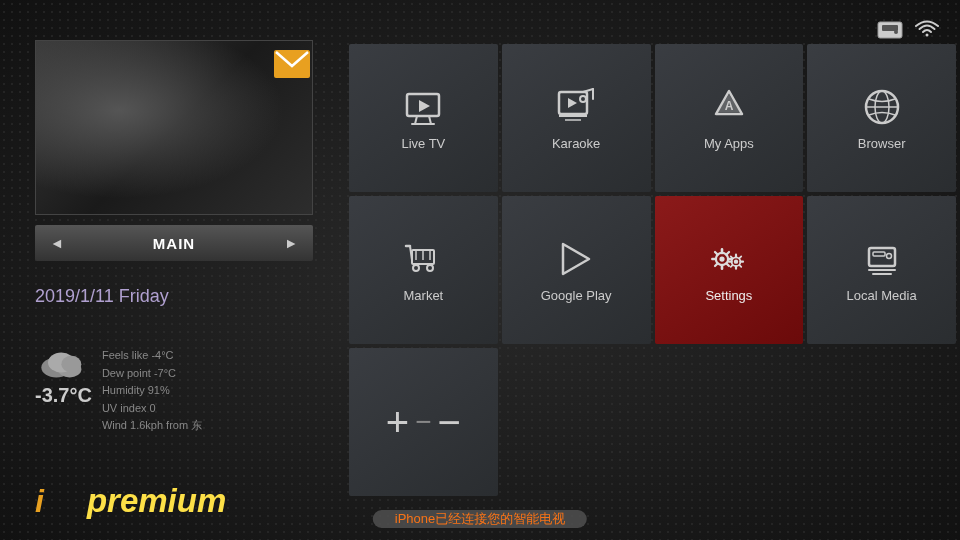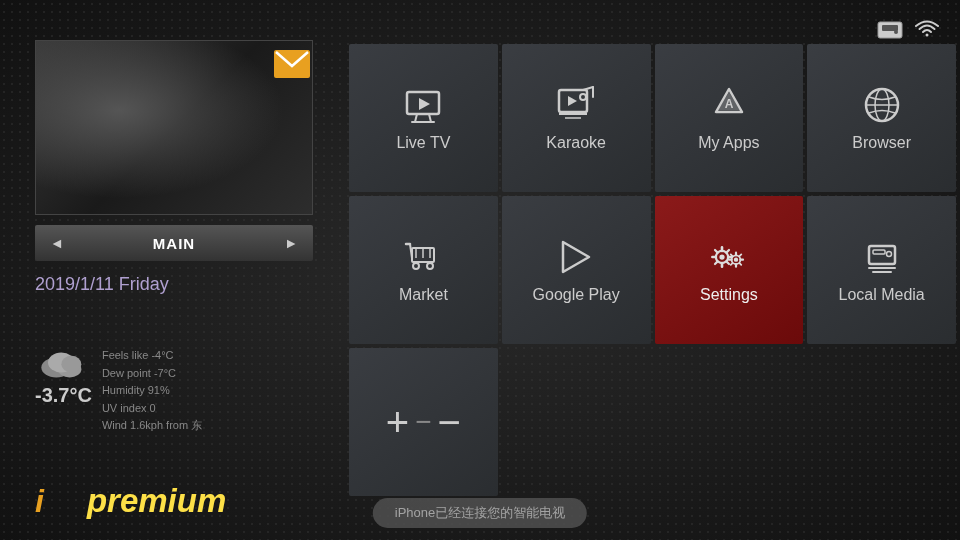--- a/index.html
+++ b/index.html
@@ -114,21 +114,21 @@
     .time-value {
       color: #ddd;
       font-size: 38px;
       font-weight: bold;
       line-height: 1.1;
     }
 
     .date-value {
       color: #b0a0d0;
       font-size: 18px;
-      margin-top: 2px;
+      margin-top: 14px;
     }
 
     
     .weather-area {
       position: absolute;
       top: 345px;
       left: 35px;
       width: 278px;
       display: flex;
       align-items: flex-start;
@@ -211,21 +211,21 @@
       position: relative;
       gap: 8px;
     }
 
     .grid-item.settings-active {
       background: linear-gradient(145deg, #8b1a1a, #6b0a0a);
     }
 
     .item-label {
       color: #ccc;
-      font-size: 16px;
+      font-size: 13px;
       font-weight: 500;
     }
 
     .settings-active .item-label {
       color: #eee;
     }
 
     
     .top-right-icons {
       position: absolute;
@@ -237,23 +237,23 @@
       z-index: 10;
     }
 
     
     .notification-bar {
       position: absolute;
       bottom: 12px;
       left: 50%;
       transform: translateX(-50%);
       background: rgba(80, 80, 80, 0.85);
-      color: #a3a3a3;
+      color: #f97316;
       font-size: 13px;
-      padding: 6px 22px;
+      padding: 0 22px;
       border-radius: 20px;
       white-space: nowrap;
       z-index: 10;
     }
 
     
     .svg-icon {
       width: 42px;
       height: 42px;
     }

